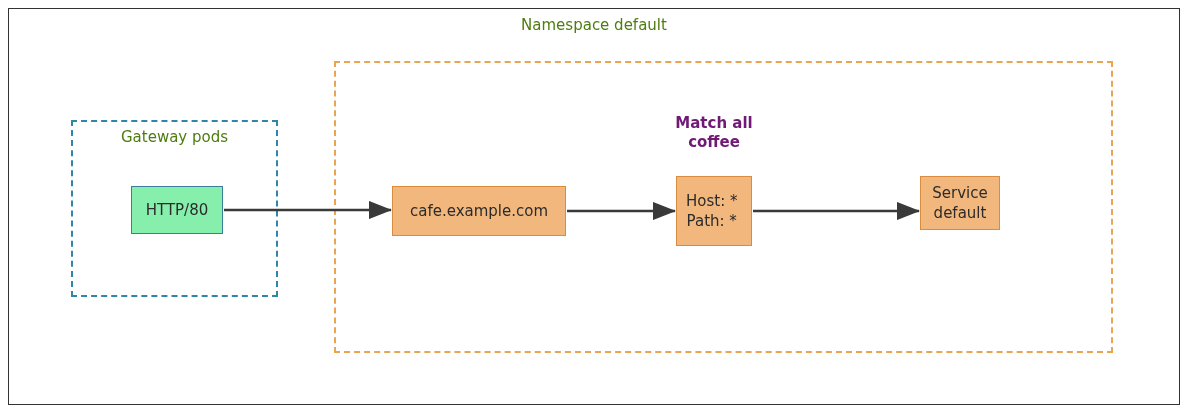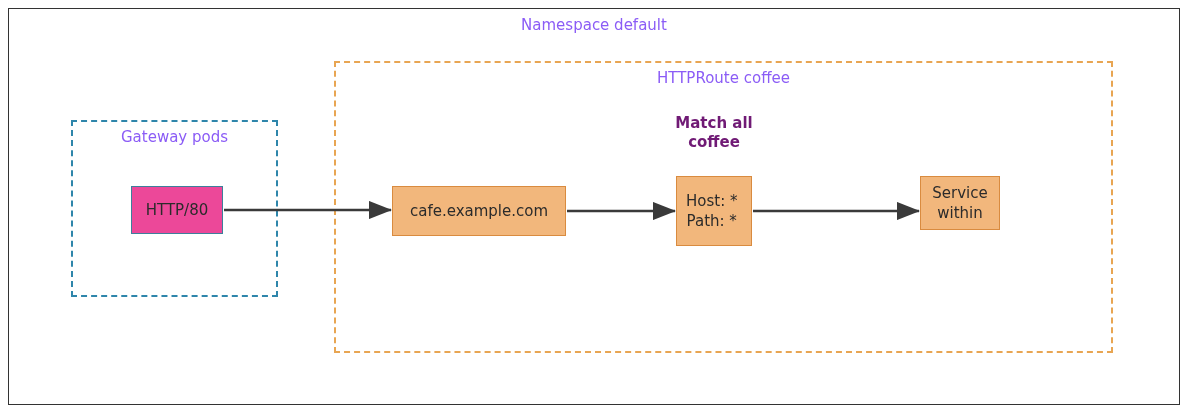--- a/index.html
+++ b/index.html
@@ -47,21 +47,21 @@
     height: 177px;
     border: 2px dashed #2e86ab;
     box-sizing: border-box;
     background: transparent;
   }
 
   
   .container-title {
     position: absolute;
     text-align: center;
-    color: #8b5cf6;
+    color: #4d7c0f;
     font-size: 15px;
     line-height: 19px;
     white-space: nowrap;
   }
   .ns-title {
     left: 0;
     top: 16px;
     width: 1188px;
   }
   .route-title {
@@ -81,21 +81,21 @@
     box-sizing: border-box;
     display: flex;
     align-items: center;
     justify-content: center;
     color: #2b2b2b;
     font-size: 15px;
     line-height: 20px;
     text-align: center;
   }
   .node-blue {
-    background: #ec4899;
+    background: #86efac;
     border: 1.5px solid #3d7f9b;
   }
   .node-orange {
     background: #f2b77c;
     border: 1.5px solid #d98b3f;
   }
   .node-http80 {
     left: 131px;
     top: 186px;
     width: 92px;
@@ -160,21 +160,20 @@
 </style>
 </head>
 <body>
 
 <div id="canvas">
 
   <div class="namespace-box"></div>
   <div class="container-title ns-title">Namespace default</div>
 
   <div class="httproute-box"></div>
-  <div class="container-title route-title">HTTPRoute coffee</div>
 
   <div class="gateway-box"></div>
   <div class="container-title gw-title">Gateway pods</div>
 
   <svg class="edges" viewBox="0 0 1188 420" width="1188" height="420">
     <defs>
       <marker id="arrowhead" markerWidth="9" markerHeight="7" refX="8.5" refY="3.5" orient="auto" markerUnits="strokeWidth">
         <polygon points="0 0, 9 3.5, 0 7" fill="#3a3a3a"></polygon>
       </marker>
     </defs>
@@ -194,21 +193,21 @@
   <div class="node node-orange node-match">
     <span class="node-lines">
       <span class="ln">Host: *</span>
       <span class="ln">Path: *</span>
     </span>
   </div>
 
   <div class="node node-orange node-service">
     <span class="node-lines">
       <span class="ln">Service</span>
-      <span class="ln">within</span>
+      <span class="ln">default</span>
     </span>
   </div>
 
   <div class="annotation ann-match">
     <span class="ln">Match all</span>
     <span class="ln">coffee</span>
   </div>
 
 
 </div>

